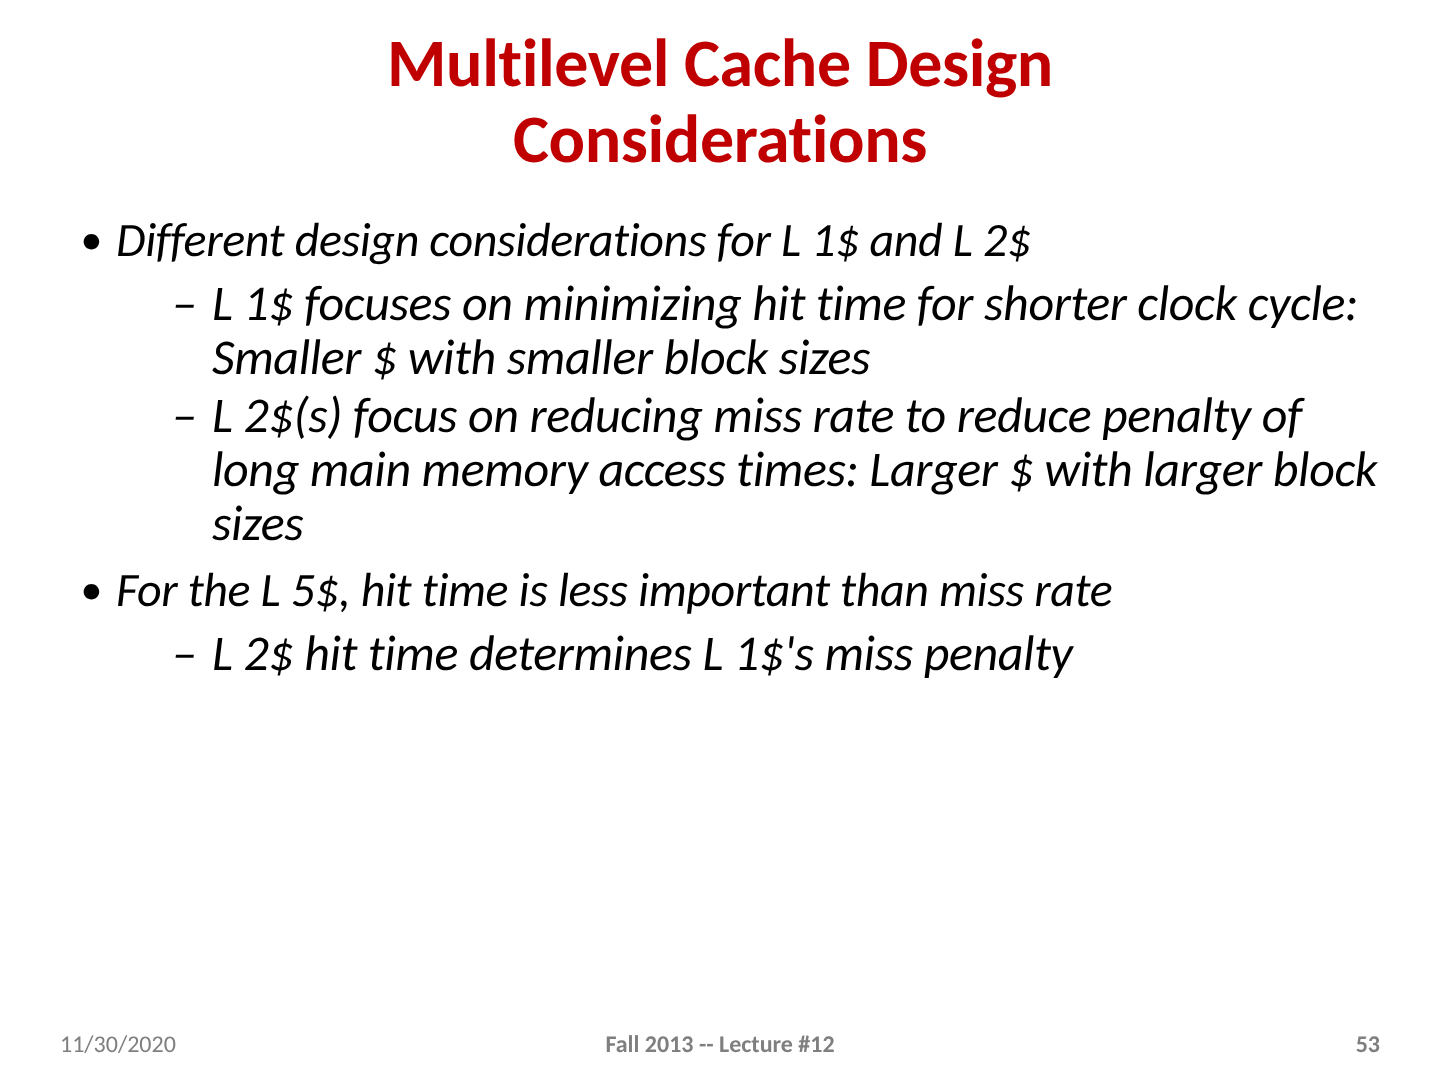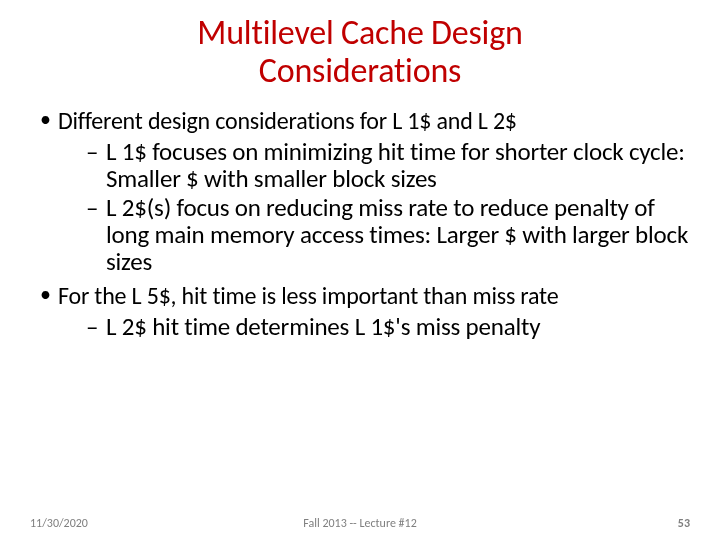--- a/index.html
+++ b/index.html
@@ -7,37 +7,38 @@
   body {
     font-family: Calibri, "Segoe UI", Arial, sans-serif;
     background: #fff;
     color: #000;
     position: relative;
     padding: 14px 30px 0 30px;
   }
   .title {
     color: #c00000;
     font-size: 34px;
-    font-weight: 400;
+    font-weight: 700;
     text-align: center;
     line-height: 1.12;
     margin-bottom: 18px;
     letter-spacing: -0.2px;
   }
   ul.top {
     list-style: none;
     padding-left: 0;
   }
   ul.top > li {
     position: relative;
     padding-left: 28px;
     font-size: 24px;
     line-height: 1.08;
     margin-bottom: 6px;
     letter-spacing: -0.2px;
+    font-style: italic;
   }
   ul.top > li::before {
     content: "•";
     position: absolute;
     left: 10px;
     top: 0;
     font-size: 22px;
   }
   ul.sub {
     list-style: none;
@@ -63,21 +64,21 @@
     position: absolute;
     bottom: 10px;
     left: 30px;
     right: 30px;
     font-size: 12px;
     color: #7f7f7f;
     display: flex;
     justify-content: space-between;
     align-items: flex-end;
   }
-  .footer .center { position: absolute; left: 0; right: 0; text-align: center; }
+  .footer .center { position: absolute; left: 0; right: 0; text-align: center; font-weight: bold; }
   .footer .left { position: relative; z-index: 1; }
   .footer .right { position: relative; z-index: 1; font-weight: bold; }
 </style>
 </head>
 <body>
 
 <div class="title">
   <span>Multilevel Cache Design</span><br>
   <span>Considerations</span>
 </div>

